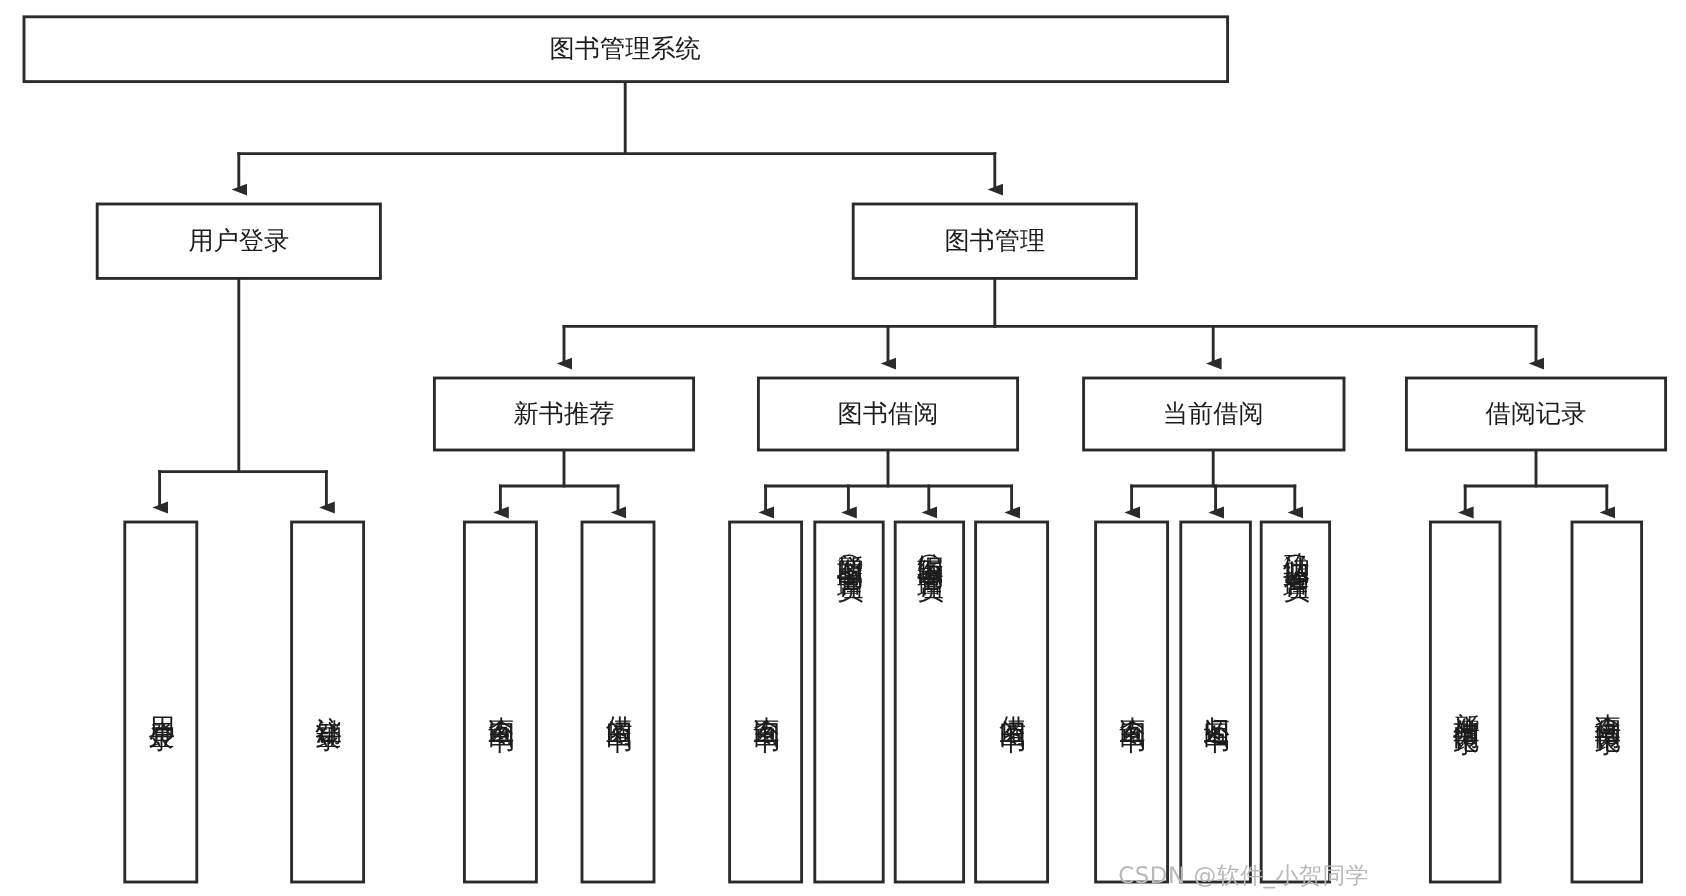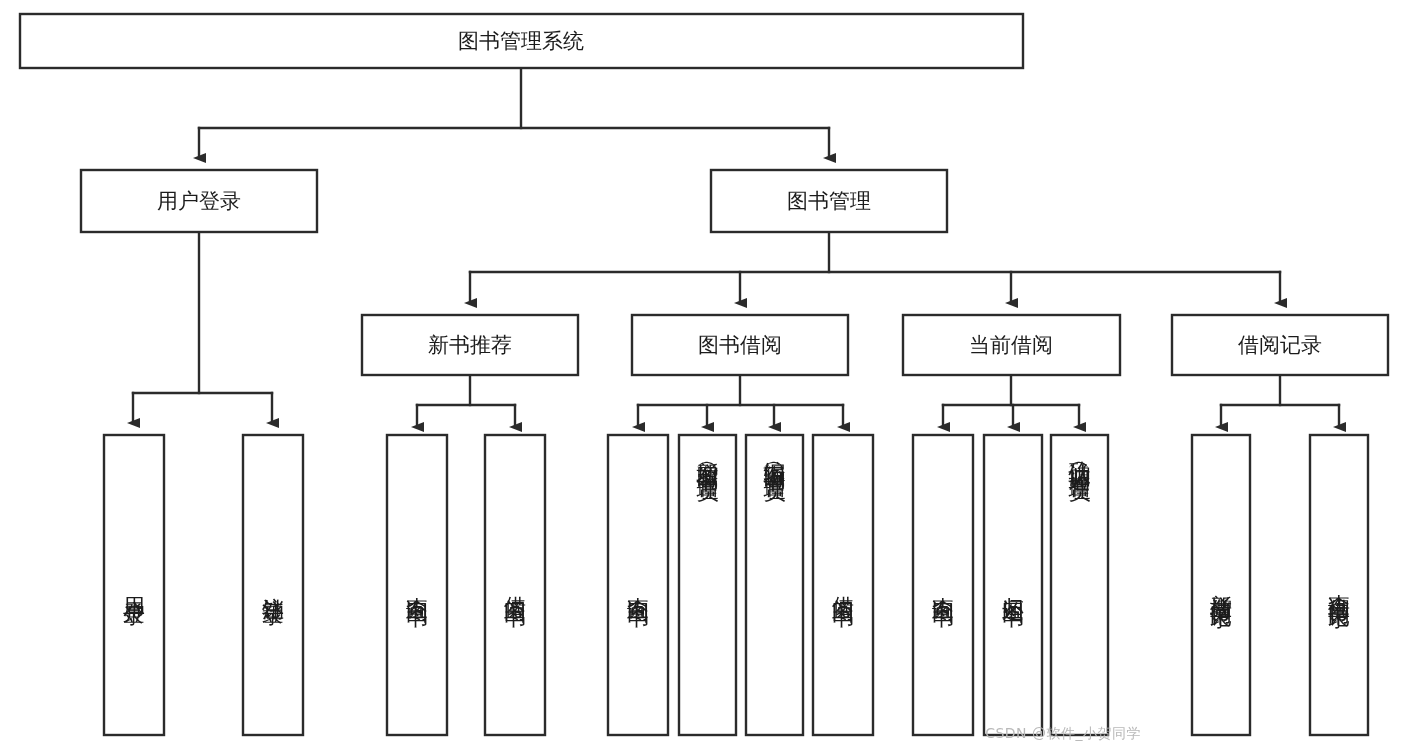--- a/index.html
+++ b/index.html
@@ -64,21 +64,21 @@
     line-height: 1.18;
     letter-spacing: 3px;
     color: #1c1c1c;
     white-space: nowrap;
   }
   #watermark {
     position: absolute;
     right: 8px;
     bottom: 4px;
     font-family: "DejaVu Sans", "Liberation Sans", sans-serif;
-    font-size: 14px;
+    font-size: 19px;
     color: #b9b9b9;
     letter-spacing: 0.5px;
     user-select: none;
   }
 </style>
 </head>
 <body>
 
 <div id="diagram-root">
 

